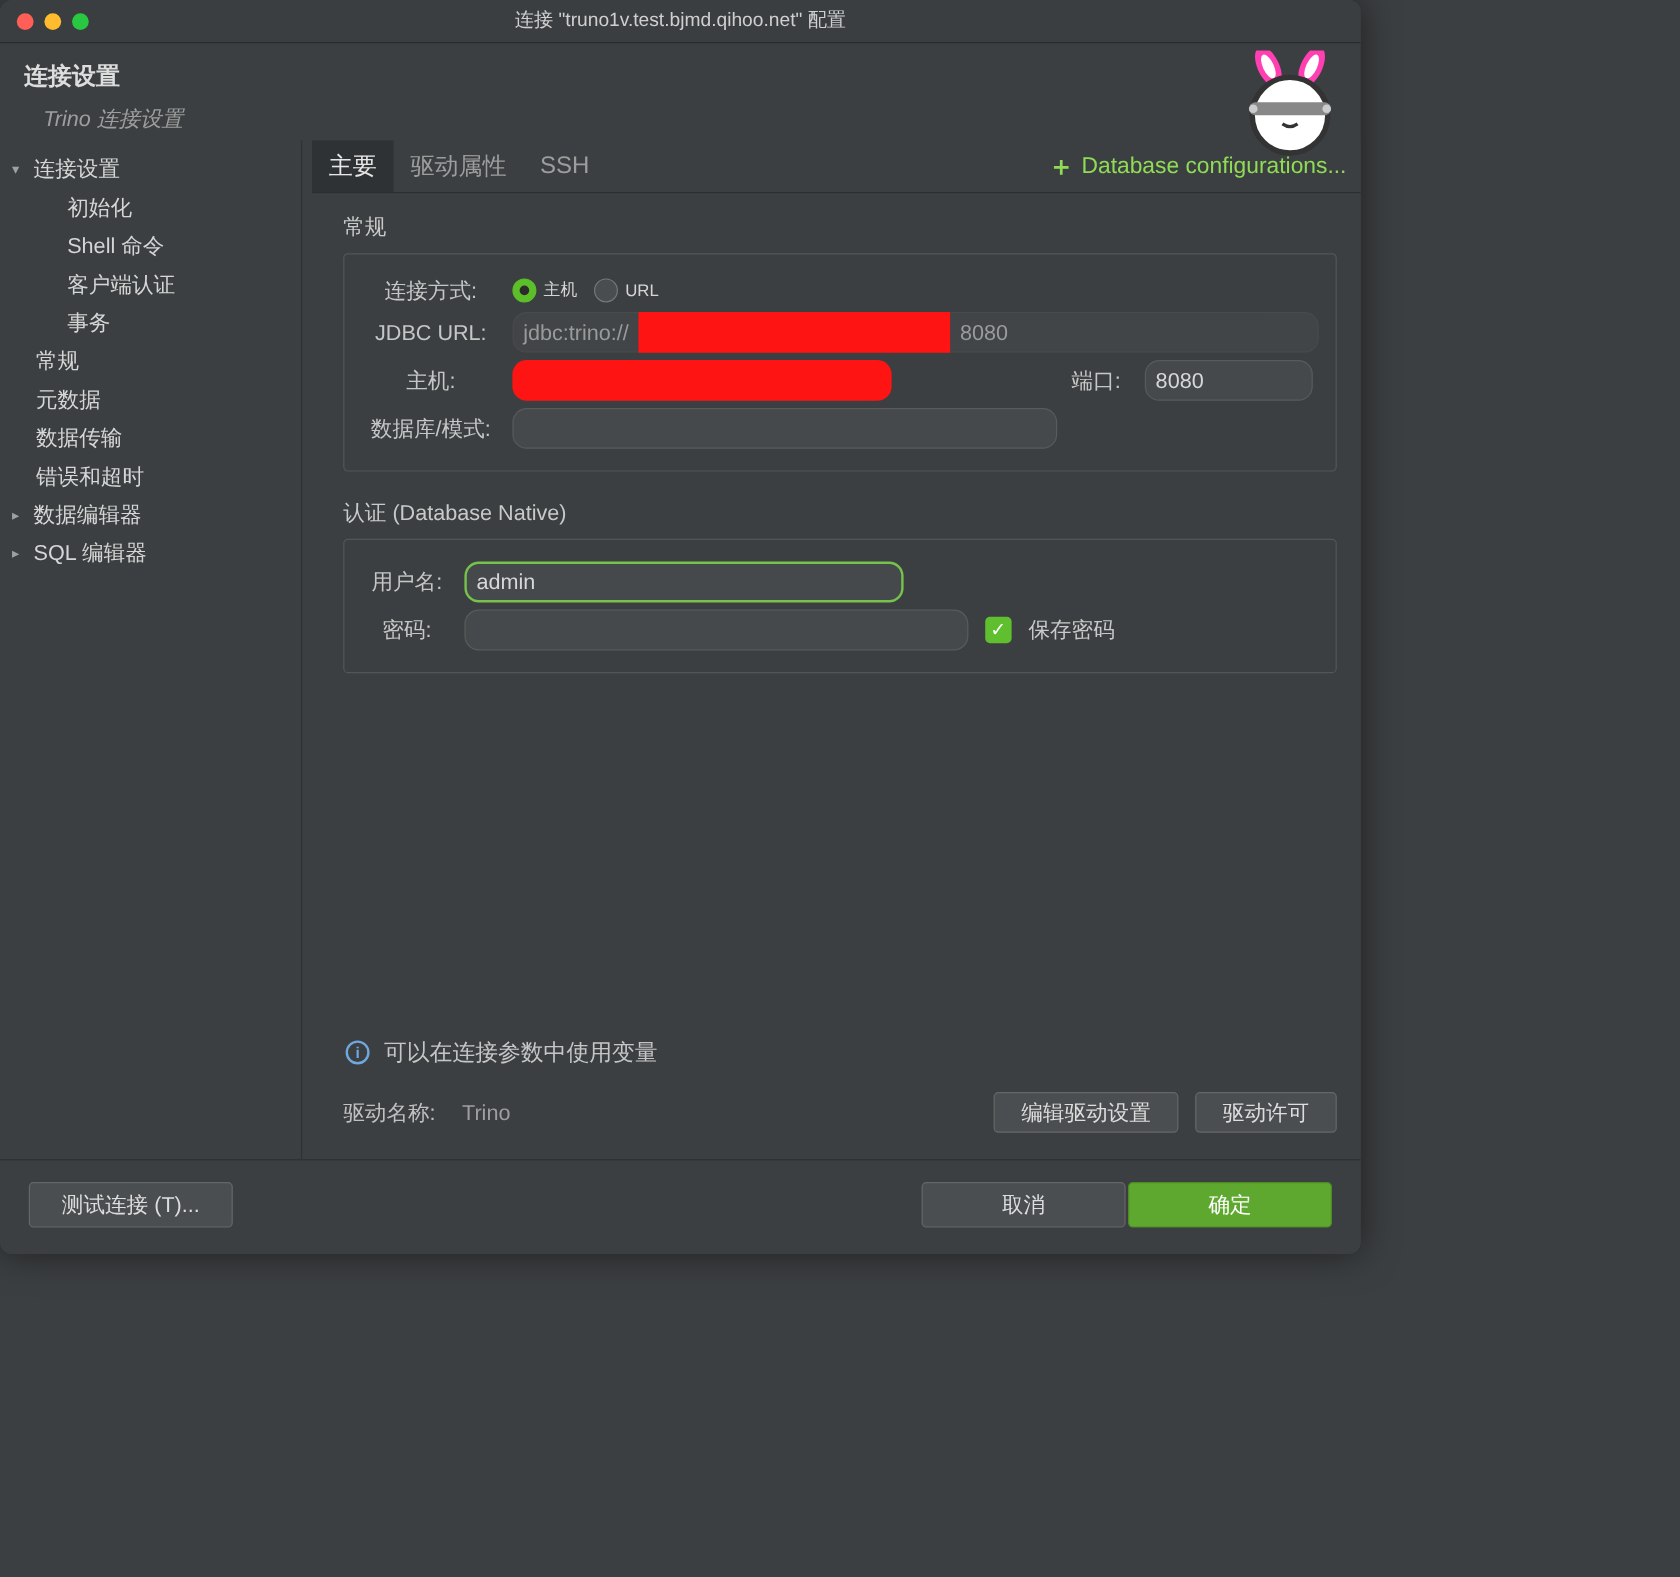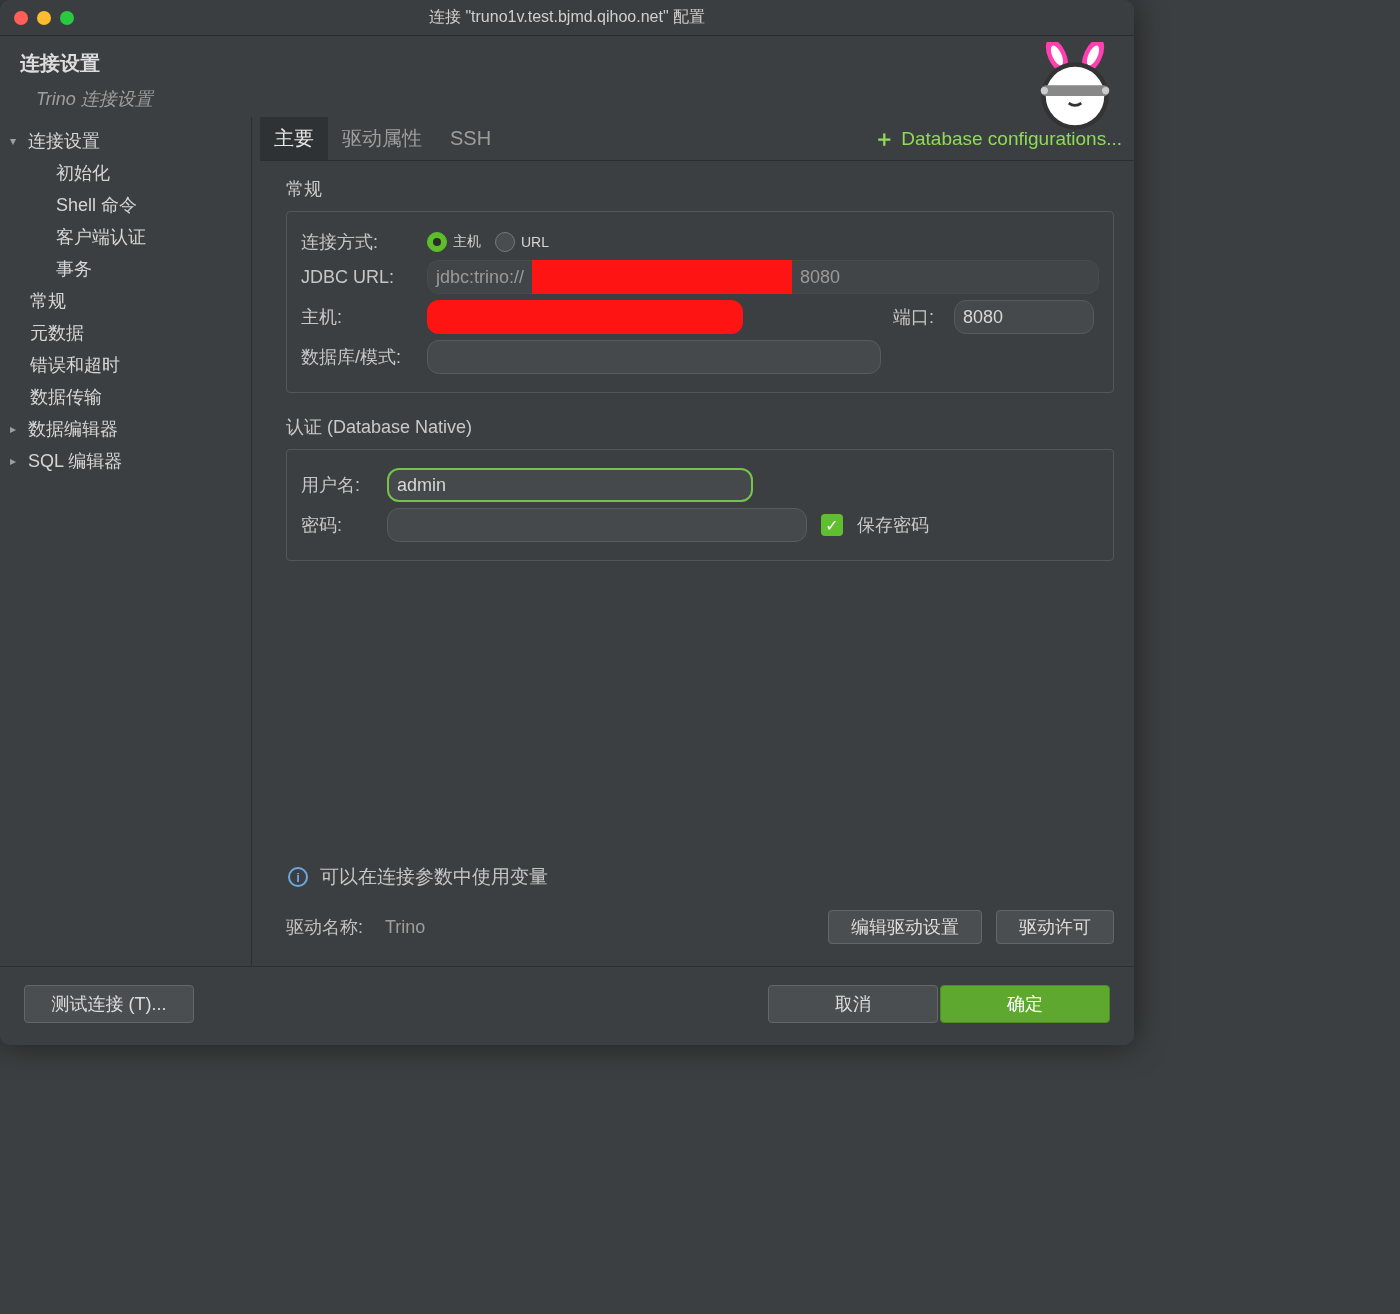--- a/index.html
+++ b/index.html
@@ -30,21 +30,21 @@
 .tab { color: #9d9d9d; font-size: 20px; padding: 8px 14px; cursor: pointer; }
 .tab.active { color: #e6e6e6; background: #2f3234; }
 .spacer { flex: 1; }
 .netcfg { color: #8fdb55; font-size: 19px; display: flex; align-items: center; gap: 6px; }
 .netcfg .plus { font-size: 22px; font-weight: 600; }
 
 .panel { flex: 1; padding: 16px 20px 12px 26px; display: flex; flex-direction: column; color: #c9c9c9; font-size: 18px; }
 .group-title { font-size: 18px; color: #c9c9c9; margin-bottom: 10px; }
 .group-box { border: 1px solid #555; border-radius: 4px; padding: 12px 14px; margin-bottom: 22px; }
 .row { display: flex; align-items: center; margin: 6px 0; }
-.row .label { width: 126px; text-align: left; color: #c6c6c6; padding-right: 10px; font-size: 18px; }
+.row .label { width: 126px; text-align: center; color: #c6c6c6; padding-right: 10px; font-size: 18px; }
 .row .val { flex: 1; display: flex; align-items: center; gap: 14px; }
 input[type=text], input[type=password], .txt { background: #45494b; border: 1px solid #5a5a5a; color: #d7d7d7; font-size: 18px; height: 34px; border-radius: 12px; padding: 0 8px; }
 .txt.readonly { background: #414547; color: #9a9a9a; border-color: #4a4a4a; }
 .redact { background: #ff1414; border: none; }
 .radio { display: flex; align-items: center; gap: 6px; color: #d5d5d5; font-size: 14px; }
 .radio .circle { width: 20px; height: 20px; border-radius: 50%; border: 1px solid #777; background: #4a4d4f; display: inline-flex; align-items: center; justify-content: center; }
 .radio.selected .circle { background: #5cbf2a; border-color: #5cbf2a; }
 .radio.selected .circle::after { content: ""; width: 8px; height: 8px; border-radius: 50%; background: #2b2b2b; }
 .input-hl { border: 2px solid #76c24c !important; background: #3c3f41; }
 .check { width: 22px; height: 22px; border-radius: 4px; background: #5fbf2f; display: inline-flex; align-items: center; justify-content: center; color: #fff; font-size: 16px; }
@@ -111,24 +111,24 @@
       <div class="item child">
           <span>事务</span>
         </div>
       <div class="item noncaret">
           <span>常规</span>
         </div>
       <div class="item noncaret">
           <span>元数据</span>
         </div>
       <div class="item noncaret">
+          <span>数据传输</span>
+        </div>
+      <div class="item noncaret">
           <span>错误和超时</span>
-        </div>
-      <div class="item noncaret">
-          <span>数据传输</span>
         </div>
       <div class="item branch">
           <span class="caret">▸</span>
           <span>数据编辑器</span>
         </div>
       <div class="item branch">
           <span class="caret">▸</span>
           <span>SQL 编辑器</span>
         </div>
     </div>

